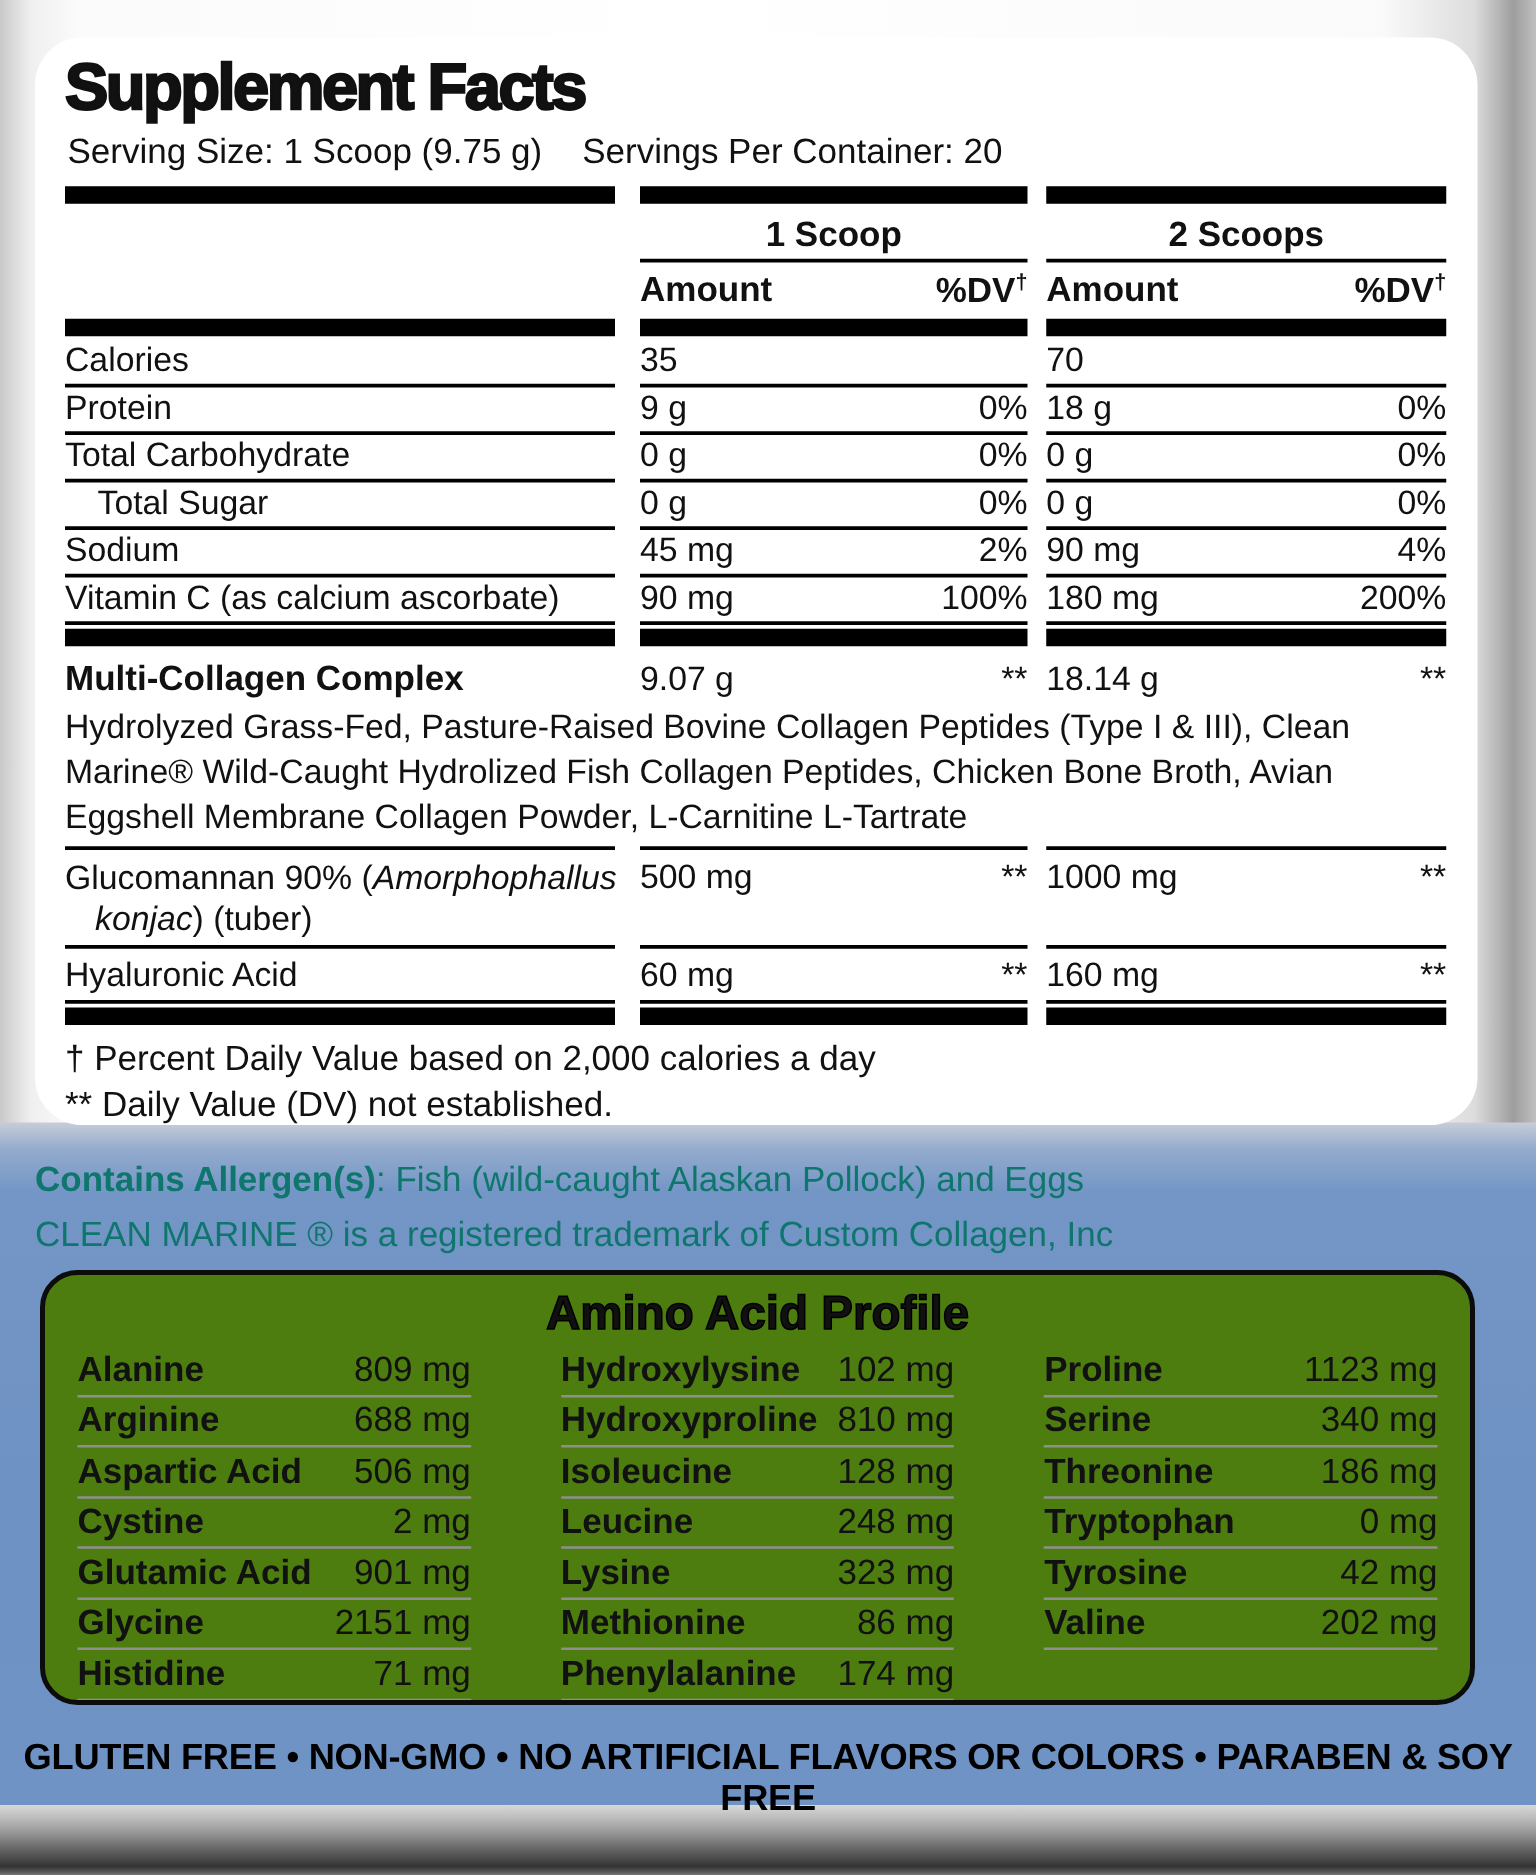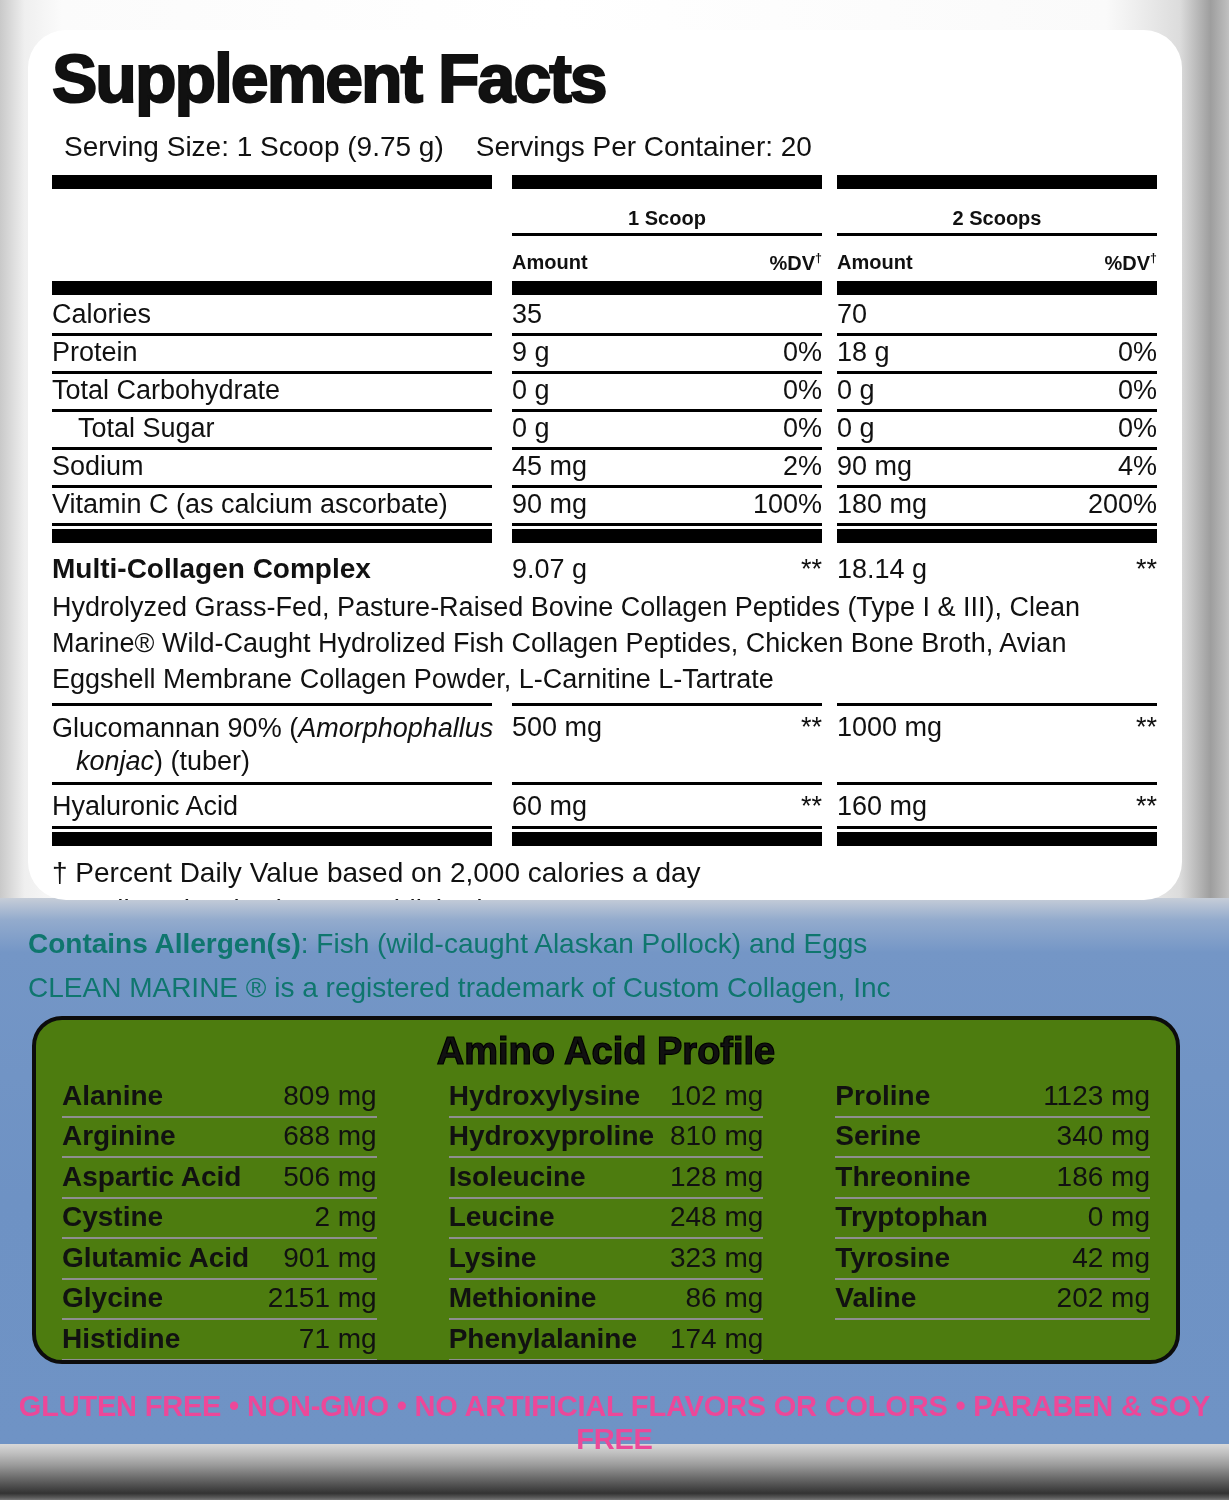--- a/index.html
+++ b/index.html
@@ -23,39 +23,39 @@
     position:absolute; left:0; top:1444px; width:100%; height:56px;
     background:linear-gradient(180deg,#d8d8d8 0%,#bdbdbd 18%,#9a9a9a 38%,#707070 58%,#474747 78%,#333333 88%,#5a5a5a 96%,#787878 100%);
   }
 
   
   .facts {
     position:absolute; left:28px; top:30px; width:1154px; height:870px;
     background:#fff; border-radius:38px; padding:14px 24px 0 24px; overflow:hidden;
   }
   .facts-title {
-    font-size:68px; font-weight:900; letter-spacing:-2px; line-height:1.02;
-    -webkit-text-stroke:2px #101010; margin-bottom:18px;
-  }
-  .serving { font-size:28px; margin:2px 0 12px 12px; }
+    font-size:52px; font-weight:900; letter-spacing:-2px; line-height:1.02;
+    -webkit-text-stroke:2px #101010; margin-bottom:8px;
+  }
+  .serving { font-size:28px; margin:2px 0 12px 2px; }
   .serving .s1 { margin-right:32px; }
 
   .frow { display:flex; }
   .c { min-height:1px; }
   .c.name { width:440px; margin-right:20px; }
   .c.g1 { width:310px; margin-right:15px; display:flex; justify-content:space-between; }
   .c.g2 { width:320px; display:flex; justify-content:space-between; }
 
   .barrow { margin:3px 0; }
   .barrow .bar { height:14px; background:#000; }
   .barrow .c.g1, .barrow .c.g2 { display:block; }
 
   .shrow { height:44px; align-items:stretch; }
   .shrow .c.g1, .shrow .c.g2 { justify-content:center; align-items:flex-end; border-bottom:3px solid #000; padding-bottom:3px; }
-  .hdr { font-weight:bold; font-size:20px; }
+  .hdr { font-weight:bold; font-size:28px; }
   sup { font-size:0.62em; }
 
   .ahrow { height:42px; align-items:stretch; margin-bottom:2px; }
   .ahrow .c.g1, .ahrow .c.g2 { align-items:flex-end; padding-bottom:4px; }
 
   .nrow { height:38px; font-size:27px; align-items:stretch; }
   .nrow .c { border-bottom:3px solid #000; }
   .nrow .c.name { display:flex; align-items:flex-end; padding-bottom:3px; }
   .nrow .c.g1, .nrow .c.g2 { align-items:flex-end; padding-bottom:3px; }
   .name.indent { padding-left:26px; }
@@ -94,21 +94,21 @@
   }
   .amino-title { text-align:center; font-size:38px; font-weight:900; -webkit-text-stroke:1.2px #000; margin:2px 0 4px 0; }
   .amino-cols { display:flex; gap:72px; }
   .amino-col { flex:1; }
   .arow { display:flex; justify-content:space-between; align-items:flex-end; height:40.5px; border-bottom:2px solid #8f8f8f; font-size:28px; padding-bottom:4px; }
   .arow .an { font-weight:bold; }
 
   
   .claims {
     position:absolute; left:0; top:1390px; width:100%; text-align:center;
-    color:#ec4899; font-weight:bold; font-size:29px; letter-spacing:-0.2px;
+    color:#000000; font-weight:bold; font-size:29px; letter-spacing:-0.2px;
   }
 </style>
 </head>
 <body>
 
 <div class="page">
   <div class="bg-top"></div>
   <div class="bg-blue"></div>
   <div class="bg-metal"></div>
 

